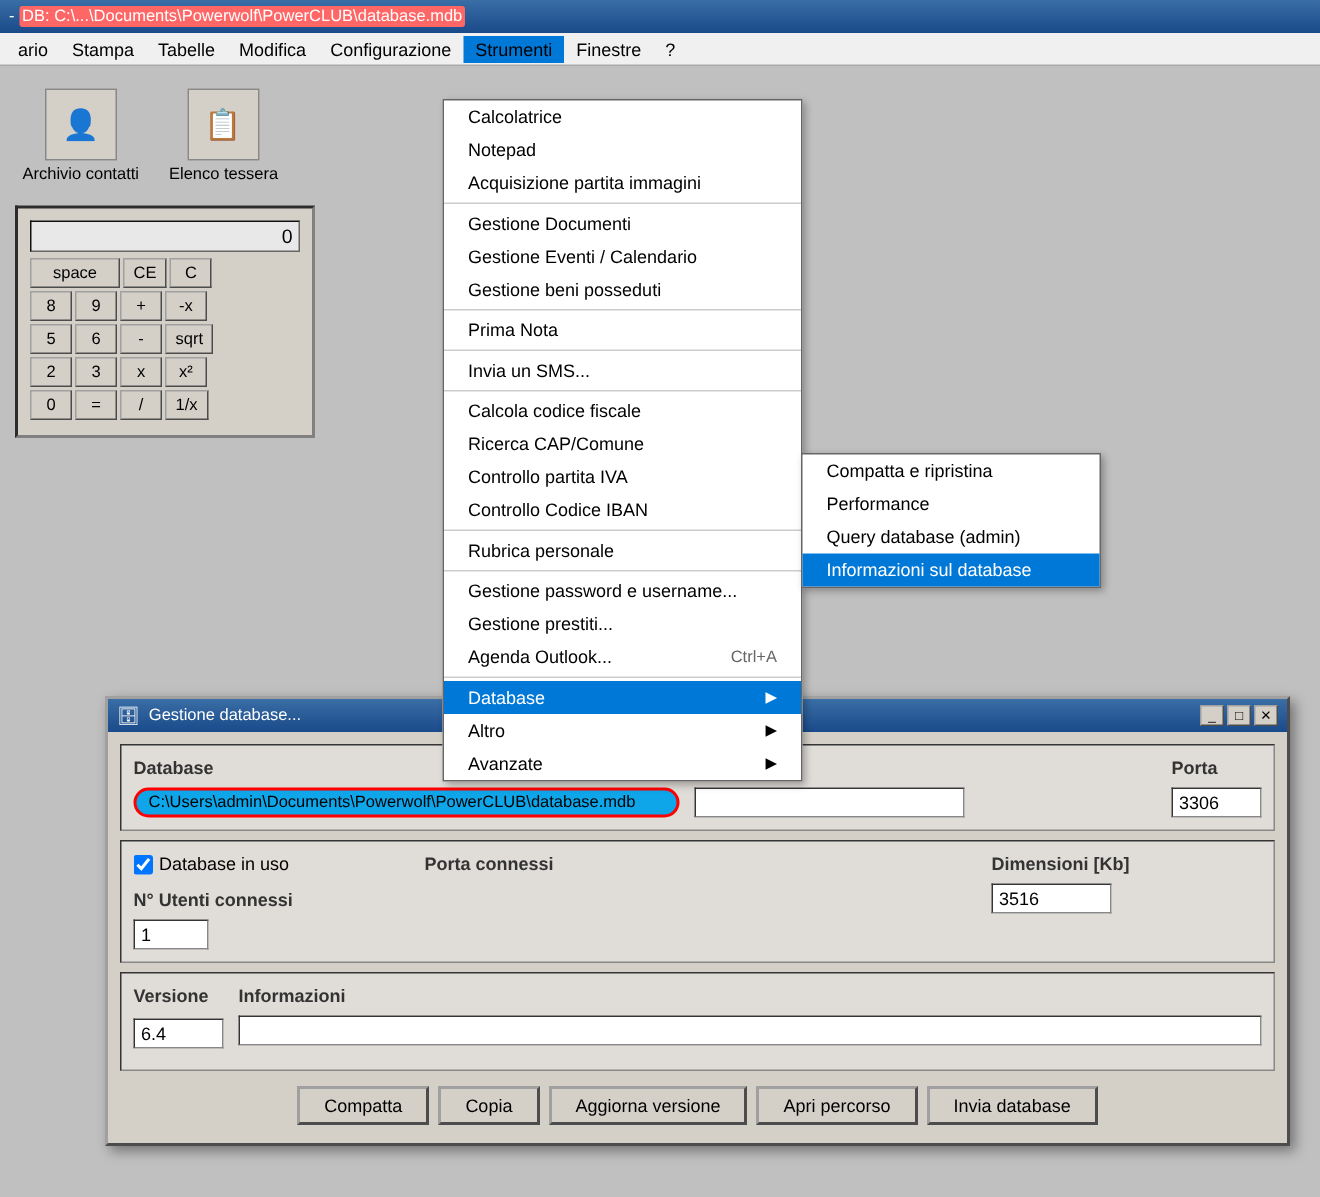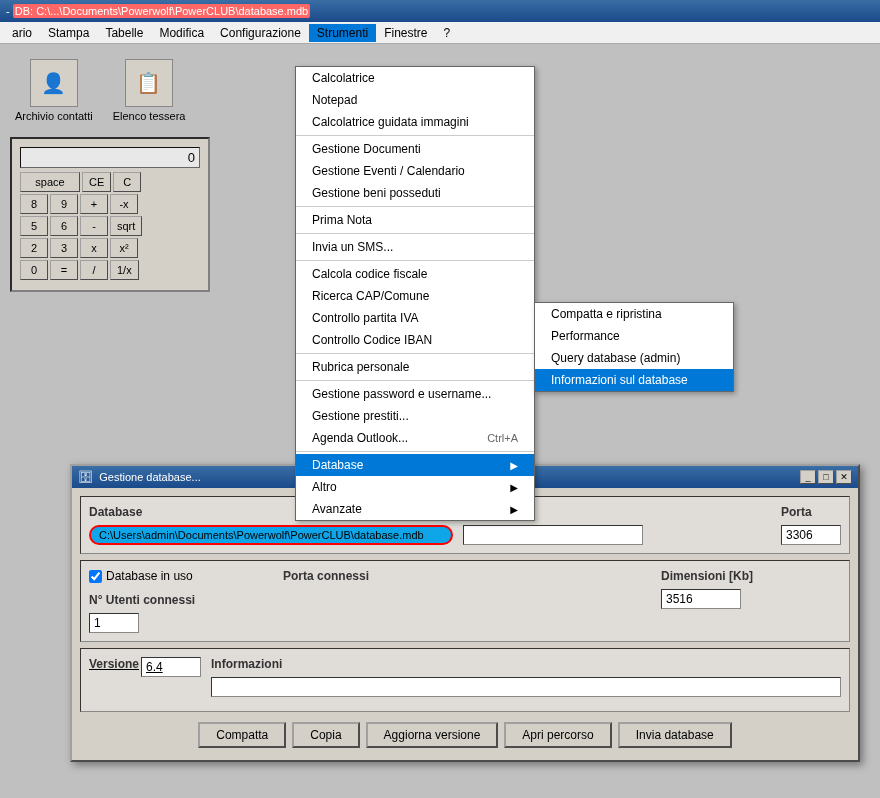--- a/index.html
+++ b/index.html
@@ -297,21 +297,21 @@
     .action-btn {
       background: #d4d0c8;
       border: 2px outset #a0a0a0;
       padding: 4px 16px;
       cursor: pointer;
       font-size: 12px;
     }
 
     .porta-label { font-weight: bold; }
     .versione-row { display: flex; gap: 10px; align-items: flex-start; margin-bottom: 6px; }
-    .versione-col { display: flex; flex-direction: row; gap: 2px; text-decoration: underline; }
+    .versione-col { display: flex; flex-direction: column; gap: 2px; }
   </style>
 </head>
 <body>
 
 <div class="title-bar">
   <span class="title-bar-text">
     - <span class="highlight">DB: C:\...\Documents\Powerwolf\PowerCLUB\database.mdb</span>
   </span>
 </div>
 
@@ -368,21 +368,21 @@
       <button class="calc-btn">0</button>
       <button class="calc-btn">=</button>
       <button class="calc-btn">/</button>
       <button class="calc-btn">1/x</button>
     </div>
   </div>
 
   <div class="dropdown-menu">
     <div class="dropdown-item">Calcolatrice</div>
     <div class="dropdown-item">Notepad</div>
-    <div class="dropdown-item">Calcolatrice guidata immagini</div>
+    <div class="dropdown-item">Acquisizione partita immagini</div>
     <div class="dropdown-separator"></div>
     <div class="dropdown-item">Gestione Documenti</div>
     <div class="dropdown-item">Gestione Eventi / Calendario</div>
     <div class="dropdown-item">Gestione beni posseduti</div>
     <div class="dropdown-separator"></div>
     <div class="dropdown-item">Prima Nota</div>
     <div class="dropdown-separator"></div>
     <div class="dropdown-item">Invia un SMS...</div>
     <div class="dropdown-separator"></div>
     <div class="dropdown-item">Calcola codice fiscale</div>

